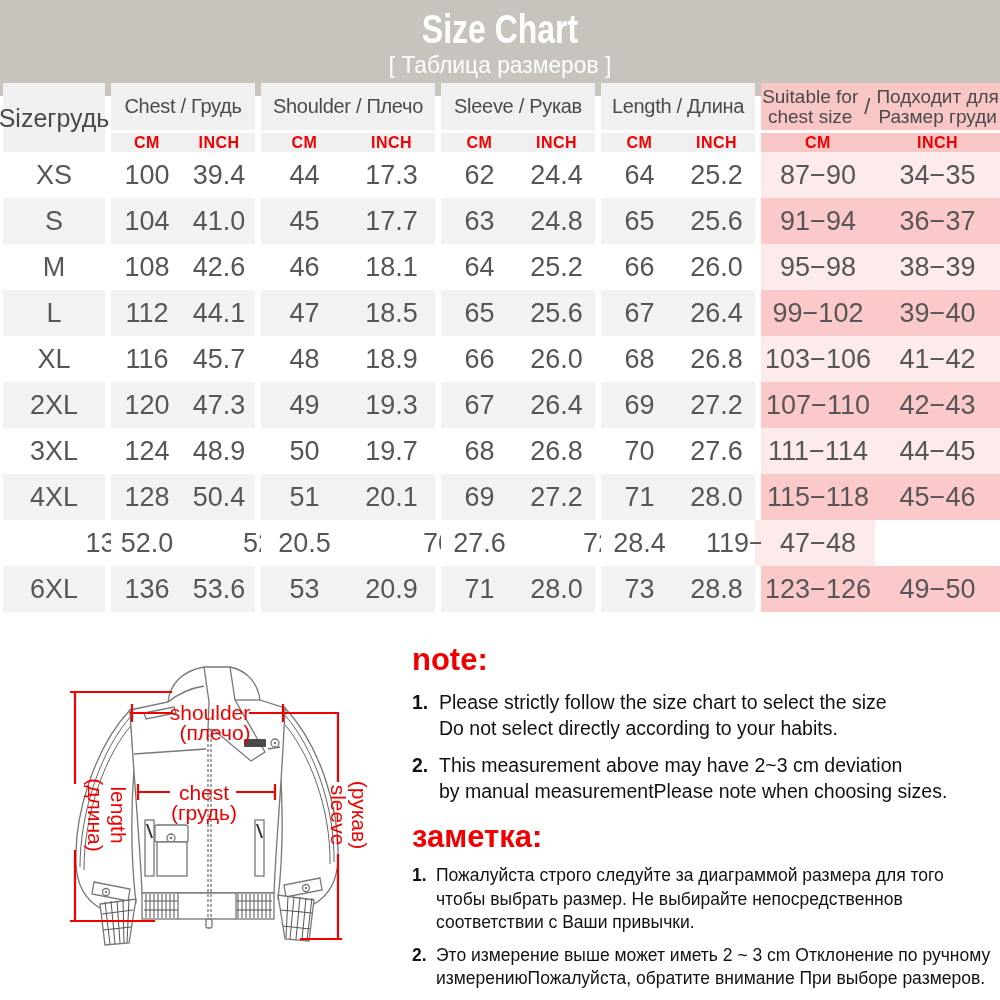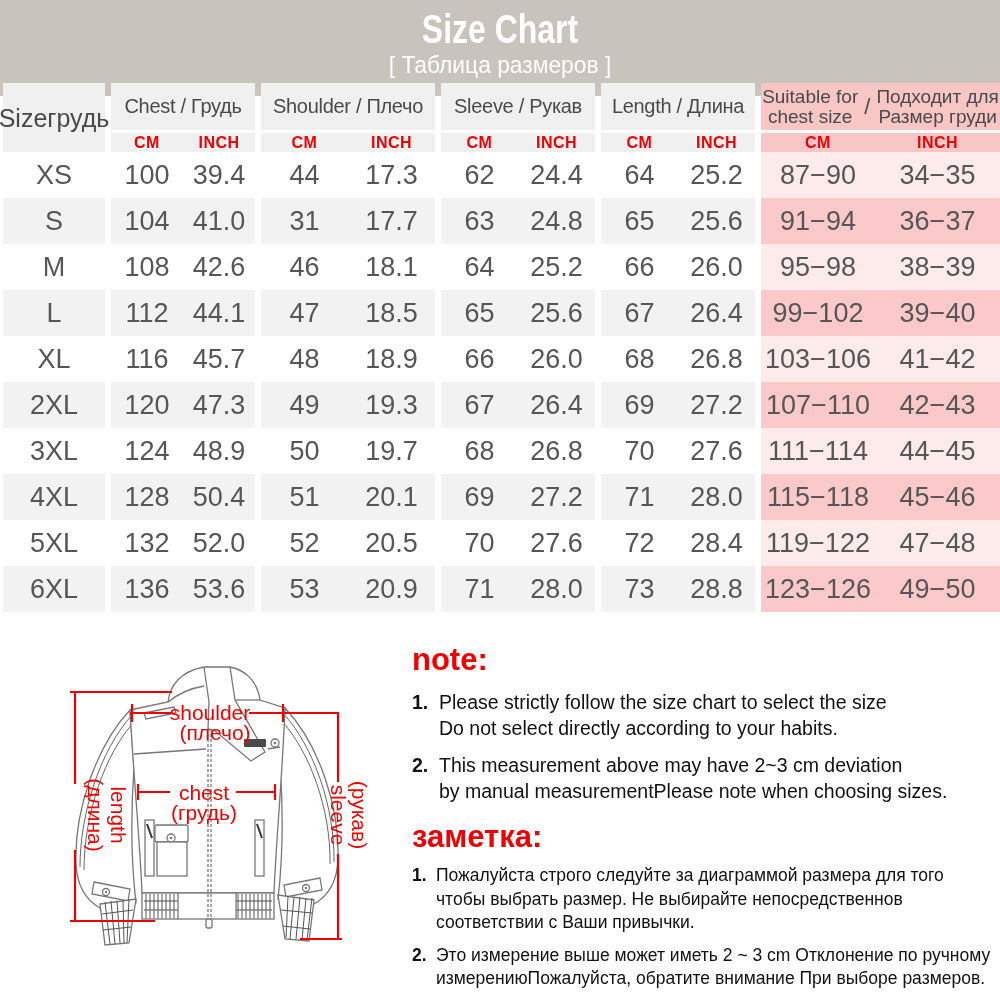--- a/index.html
+++ b/index.html
@@ -120,21 +120,21 @@
         <div class="gapc"></div>
         <div class="cell pink">87−90</div>
         <div class="cell pink">34−35</div>
       </div>
         <div class="trow">
         <div class="cell">S</div>
         <div class="gapc"></div>
         <div class="cell">104</div>
         <div class="cell">41.0</div>
         <div class="gapc"></div>
-        <div class="cell">31</div>
+        <div class="cell">45</div>
         <div class="cell">17.7</div>
         <div class="gapc"></div>
         <div class="cell">63</div>
         <div class="cell">24.8</div>
         <div class="gapc"></div>
         <div class="cell">65</div>
         <div class="cell">25.6</div>
         <div class="gapc"></div>
         <div class="cell pink">91−94</div>
         <div class="cell pink">36−37</div>
@@ -241,21 +241,20 @@
         <div class="cell">69</div>
         <div class="cell">27.2</div>
         <div class="gapc"></div>
         <div class="cell">71</div>
         <div class="cell">28.0</div>
         <div class="gapc"></div>
         <div class="cell pink">115−118</div>
         <div class="cell pink">45−46</div>
       </div>
         <div class="trow">
-        <div class="cell">5XL</div>
         <div class="gapc"></div>
         <div class="cell">132</div>
         <div class="cell">52.0</div>
         <div class="gapc"></div>
         <div class="cell">52</div>
         <div class="cell">20.5</div>
         <div class="gapc"></div>
         <div class="cell">70</div>
         <div class="cell">27.6</div>
         <div class="gapc"></div>

